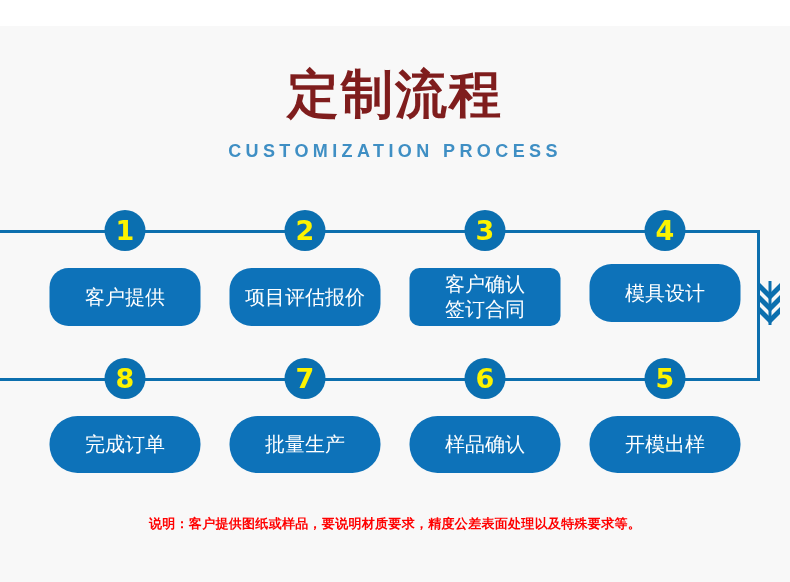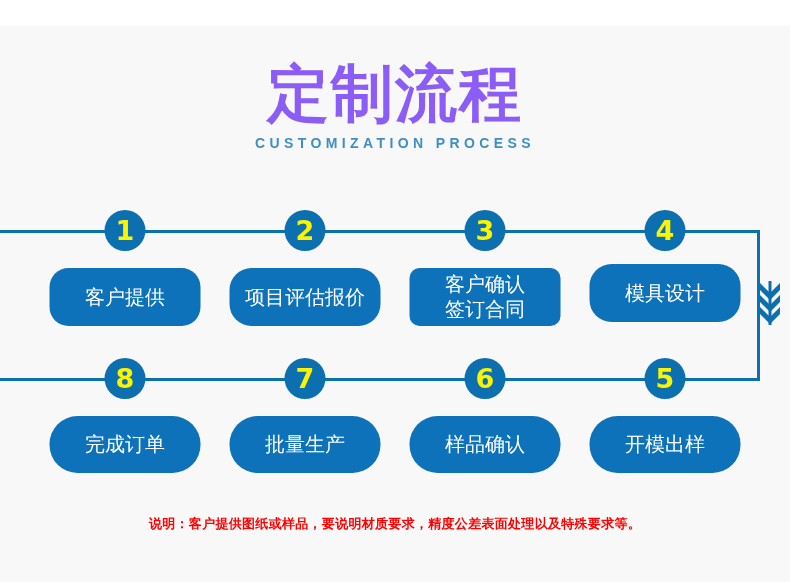--- a/index.html
+++ b/index.html
@@ -31,30 +31,30 @@
   }
 
   
   .header {
     position: absolute;
     left: 0; top: 58px;
     width: 790px;
     text-align: center;
   }
   .title {
-    font-size: 62px;
+    font-size: 52px;
     line-height: 72px;
     font-weight: bold;
-    color: #8b5cf6;
+    color: #7f1d1d;
     letter-spacing: 2px;
     font-family: "DejaVu Sans", "Liberation Sans", sans-serif;
   }
   .subtitle {
-    margin-top: 4px;
-    font-size: 14px;
+    margin-top: 12px;
+    font-size: 18px;
     line-height: 18px;
     font-weight: bold;
     color: #3f8fc4;
     letter-spacing: 4.4px;
     font-family: "Liberation Sans", "DejaVu Sans", sans-serif;
   }
 
   
   .line {
     position: absolute;

